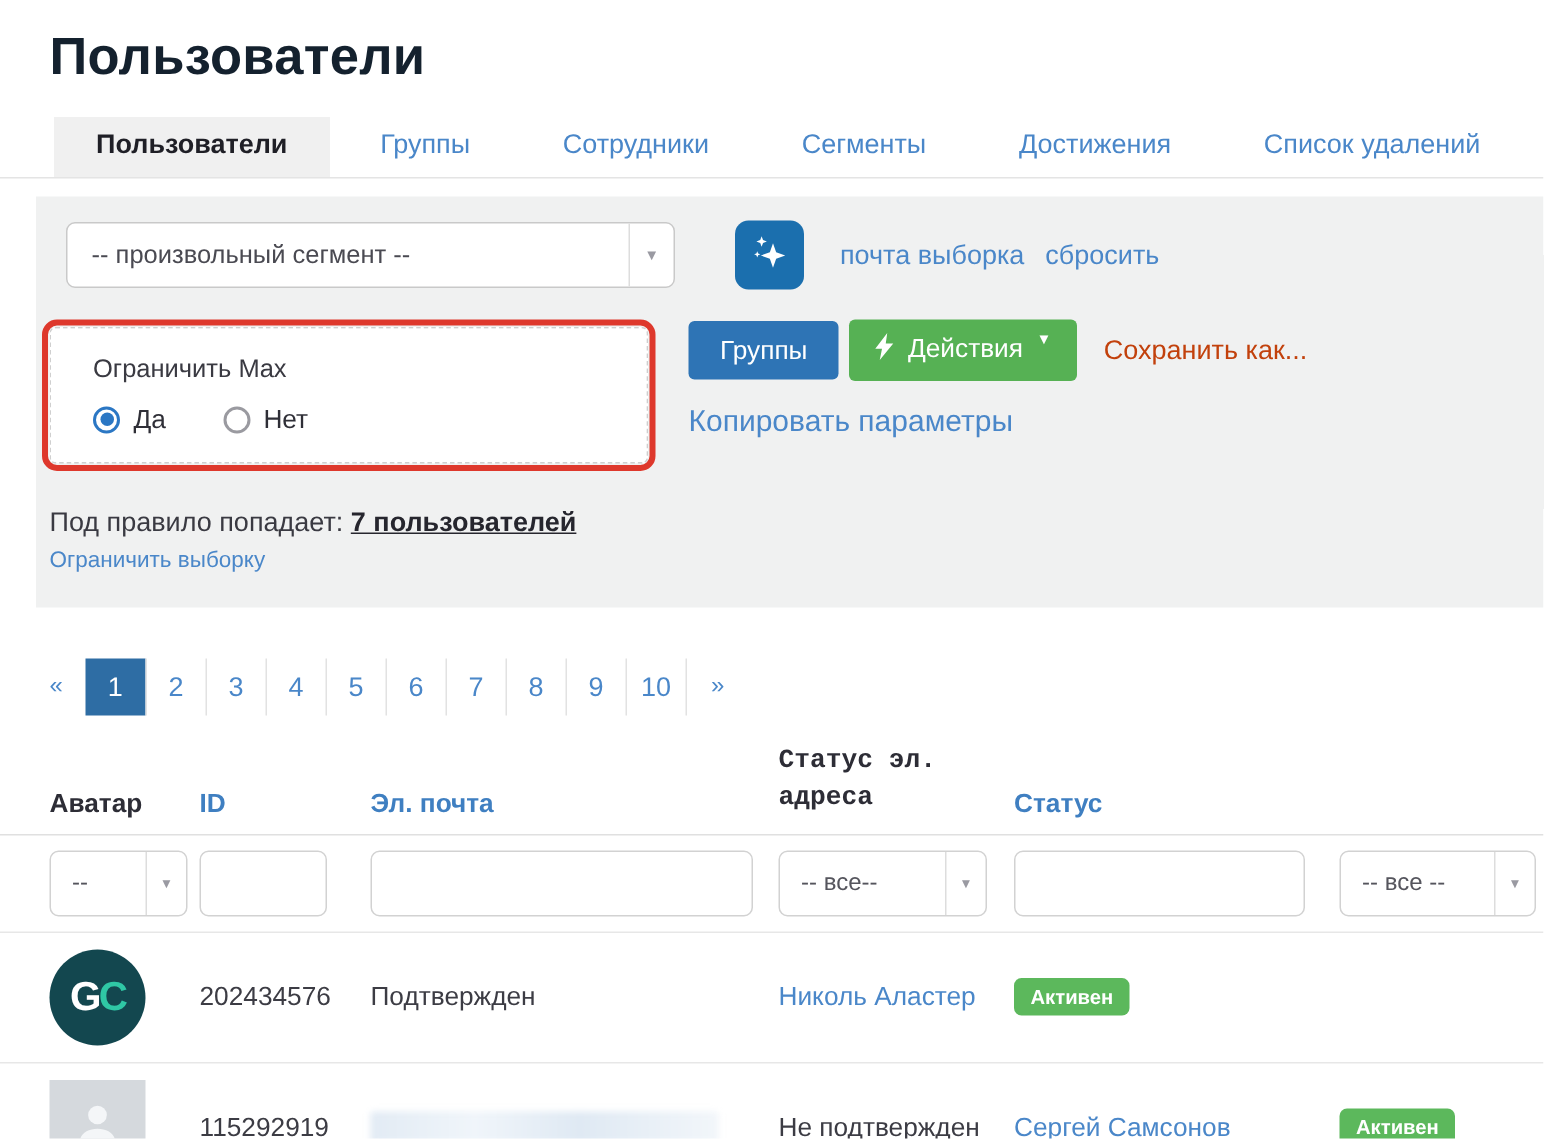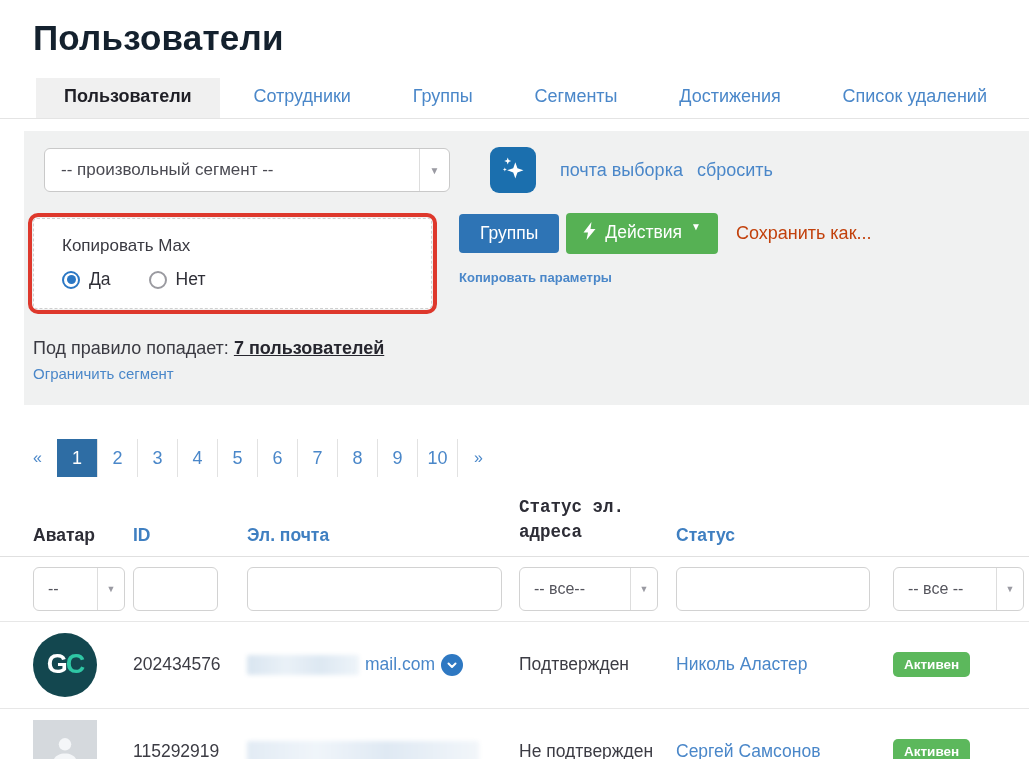--- a/index.html
+++ b/index.html
@@ -42,21 +42,21 @@
 
   .panel-actions { margin-left:22px; }
   .buttons-row { display:flex; align-items:center; }
   .btn-select { background:#2e74b5; color:#fff; font-size:17.5px; padding:9px 21px;
     border-radius:4px; border:none; cursor:pointer; font-family:inherit; }
   .btn-actions { background:#56b154; color:#fff; font-size:17.5px; padding:9px 17px;
     border-radius:4px; border:none; cursor:pointer; margin-left:7px; display:flex;
     align-items:flex-start; gap:9px; font-family:inherit; }
   .caret-down { font-size:10px; line-height:1; }
   .save-as { color:#c2410c; font-size:18px; margin-left:18px; cursor:pointer; }
-  .copy-params { color:#4a87c9; font-size:13px; margin-top:16px; cursor:pointer;font-weight:bold; }
+  .copy-params { color:#4a87c9; font-size:20px; margin-top:16px; cursor:pointer; }
 
   .rule-line { margin:24px 0 0 -11px; font-size:18px; color:#3a3a42; }
   .rule-count { color:#26262e; font-weight:bold; text-decoration:underline; cursor:pointer; }
   .limit-link { margin:6px 0 0 -11px; font-size:15px; color:#4a87c9; cursor:pointer; display:inline-block; }
 
   
   .pagination { display:flex; align-items:center; margin:34px 0 0 33px; height:38px; }
   .pg-prev, .pg-next { color:#4a87c9; font-size:16px; cursor:pointer; }
   .pg-prev { padding-right:15px; }
   .pg-cell { min-width:40px; text-align:center; line-height:38px; font-size:18px;
@@ -105,22 +105,22 @@
   .badge { display:inline-block; background:#5cb85c; color:#fff; font-weight:bold;
     font-size:13.5px; padding:5px 11px; border-radius:5px; }
 </style>
 </head>
 <body>
 
 <div class="page-title">Пользователи</div>
 
 <div class="tabs">
   <div class="tab active">Пользователи</div>
+  <div class="tab">Группы</div>
   <div class="tab">Сотрудники</div>
-  <div class="tab">Группы</div>
   <div class="tab">Сегменты</div>
   <div class="tab">Достижения</div>
   <div class="tab">Список удалений</div>
 </div>
 
 <div class="panel">
   <div class="panel-row1">
     <div class="segment-select">
       <span class="val">-- произвольный сегмент --</span>
       <span class="caret-box">▼</span>
@@ -134,21 +134,21 @@
         </svg>
       </span>
     </div>
     <span class="panel-link first">почта выборка</span>
     <span class="panel-link">сбросить</span>
   </div>
 
   <div class="panel-row2">
     <div class="red-box">
       <div class="white-filter">
-        <div class="cond-label">Копировать Max</div>
+        <div class="cond-label">Ограничить Max</div>
         <div class="radio-row">
           <span class="radio-opt">
             <span class="radio checked"></span>
             <span>Да</span>
           </span>
           <span class="radio-opt">
             <span class="radio"></span>
             <span>Нет</span>
           </span>
         </div>
@@ -170,21 +170,21 @@
         <span class="save-as">Сохранить как...</span>
       </div>
       <div class="copy-params">Копировать параметры</div>
     </div>
   </div>
 
   <div class="rule-line">
     <span>Под правило попадает:</span>
     <span class="rule-count">7 пользователей</span>
   </div>
-  <span class="limit-link">Ограничить сегмент</span>
+  <span class="limit-link">Ограничить выборку</span>
 </div>
 
 <div class="pagination">
   <span class="pg-prev">«</span>
   <span class="pg-cell first active">1</span>
   <span class="pg-cell">2</span>
   <span class="pg-cell">3</span>
   <span class="pg-cell">4</span>
   <span class="pg-cell">5</span>
   <span class="pg-cell">6</span>
@@ -229,29 +229,20 @@
   </div>
 
   <div class="grid trow">
     <div>
       <div class="avatar-circle">
         <span class="l1">G</span>
         <span class="l2">C</span>
       </div>
     </div>
     <div class="cell-id">202434576</div>
-    <div class="email-cell">
-      <span class="blur-block blur-sm"></span>
-      <span class="email-text">mail.com</span>
-      <span class="chev-circle">
-        <svg width="12" height="12" viewBox="0 0 12 12" fill="none" stroke="#ffffff" stroke-width="2" stroke-linecap="round" stroke-linejoin="round">
-            <path d="M2.5 4.5 L6 8 L9.5 4.5"></path>
-          </svg>
-      </span>
-    </div>
     <div class="cell-status-text">Подтвержден</div>
     <div><span class="name-link">Николь Аластер</span></div>
     <div><span class="badge">Активен</span></div>
   </div>
 
   <div class="grid trow">
     <div>
       <div class="avatar-square">
         <span>
           <svg width="34" height="34" viewBox="0 0 24 24" fill="#f4f6f8">

